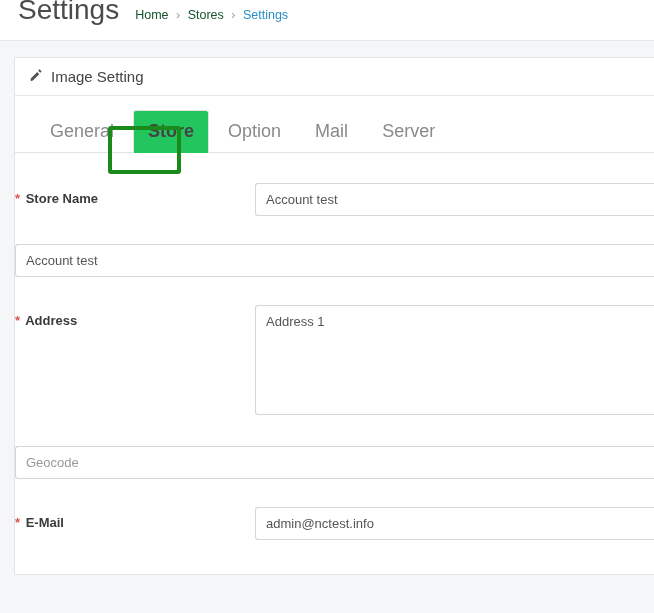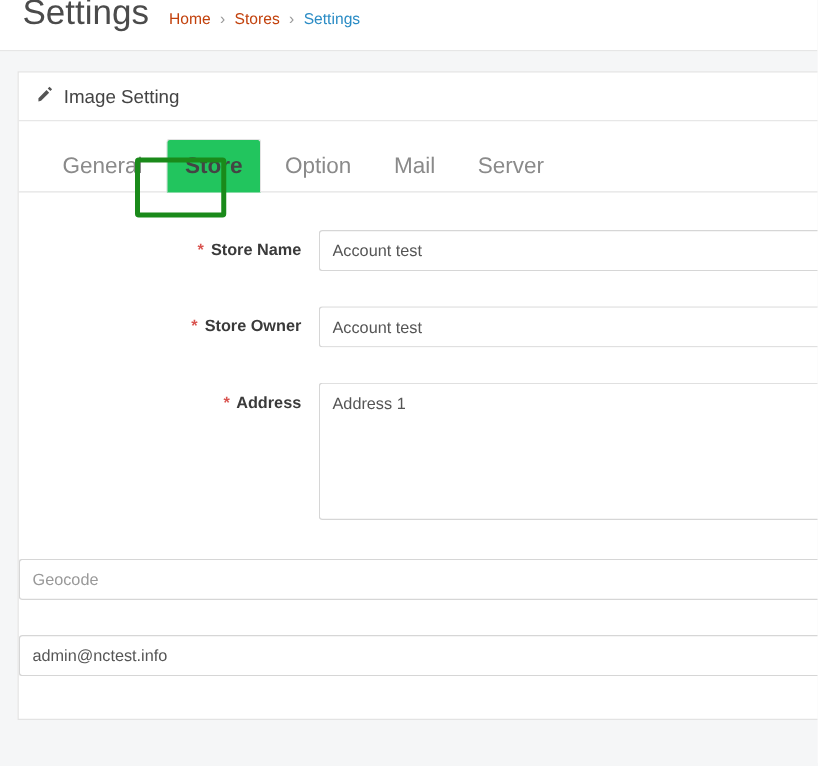--- a/index.html
+++ b/index.html
@@ -27,21 +27,21 @@
   }
   .breadcrumb {
     font-size: 12.5px;
     color: #2b8cc5;
   }
   .breadcrumb .sep {
     color: #999;
     margin: 0 4px;
   }
   .breadcrumb .crumb.current { color: #2b8cc5; }
-  .breadcrumb .crumb.link { color: #c2410c; cursor: pointer; }
+  .breadcrumb .crumb.link { color: #14532d; cursor: pointer; }
 
   .panel {
     margin: 16px 0 0 14px;
     background: #fff;
     border: 1px solid #e3e3e3;
     width: 660px;
   }
   .panel-head {
     padding: 10px 14px;
     border-bottom: 1px solid #e7e7e7;
@@ -91,21 +91,21 @@
   }
 
   .form { padding: 16px 0 20px 0; }
   .row {
     display: flex;
     align-items: flex-start;
     padding: 14px 0;
   }
   .label {
     width: 240px;
-    text-align: right;
+    text-align: left;
     padding-right: 14px;
     padding-top: 8px;
     font-size: 13px;
     font-weight: 700;
     color: #3a3a3a;
   }
   .req { color: #d9534f; margin-right: 2px; }
   .help {
     display: inline-flex;
     align-items: center;
@@ -181,24 +181,20 @@
       <div class="label">
         <span class="req">*</span>
         <span>Store Name</span>
       </div>
       <div class="control">
         <input class="input" type="text" value="Account test" style="">
       </div>
     </div>
 
     <div class="row">
-      <div class="label">
-        <span class="req">*</span>
-        <span>Store Owner</span>
-      </div>
       <div class="control">
         <input class="input" type="text" value="Account test" style="">
       </div>
     </div>
 
     <div class="row">
       <div class="label">
         <span class="req">*</span>
         <span>Address</span>
       </div>
@@ -207,20 +203,24 @@
       </div>
     </div>
 
     <div class="row">
       <div class="control">
         <input class="input" type="text" placeholder="Geocode" style="">
       </div>
     </div>
 
     <div class="row">
+      <div class="label">
+        <span class="req">*</span>
+        <span>E-Mail</span>
+      </div>
       <div class="control">
         <input class="input" type="text" value="admin@nctest.info" style="">
         
       </div>
     </div>
 
   </div>
 </div>
 
 <div class="highlight-ring"></div>

